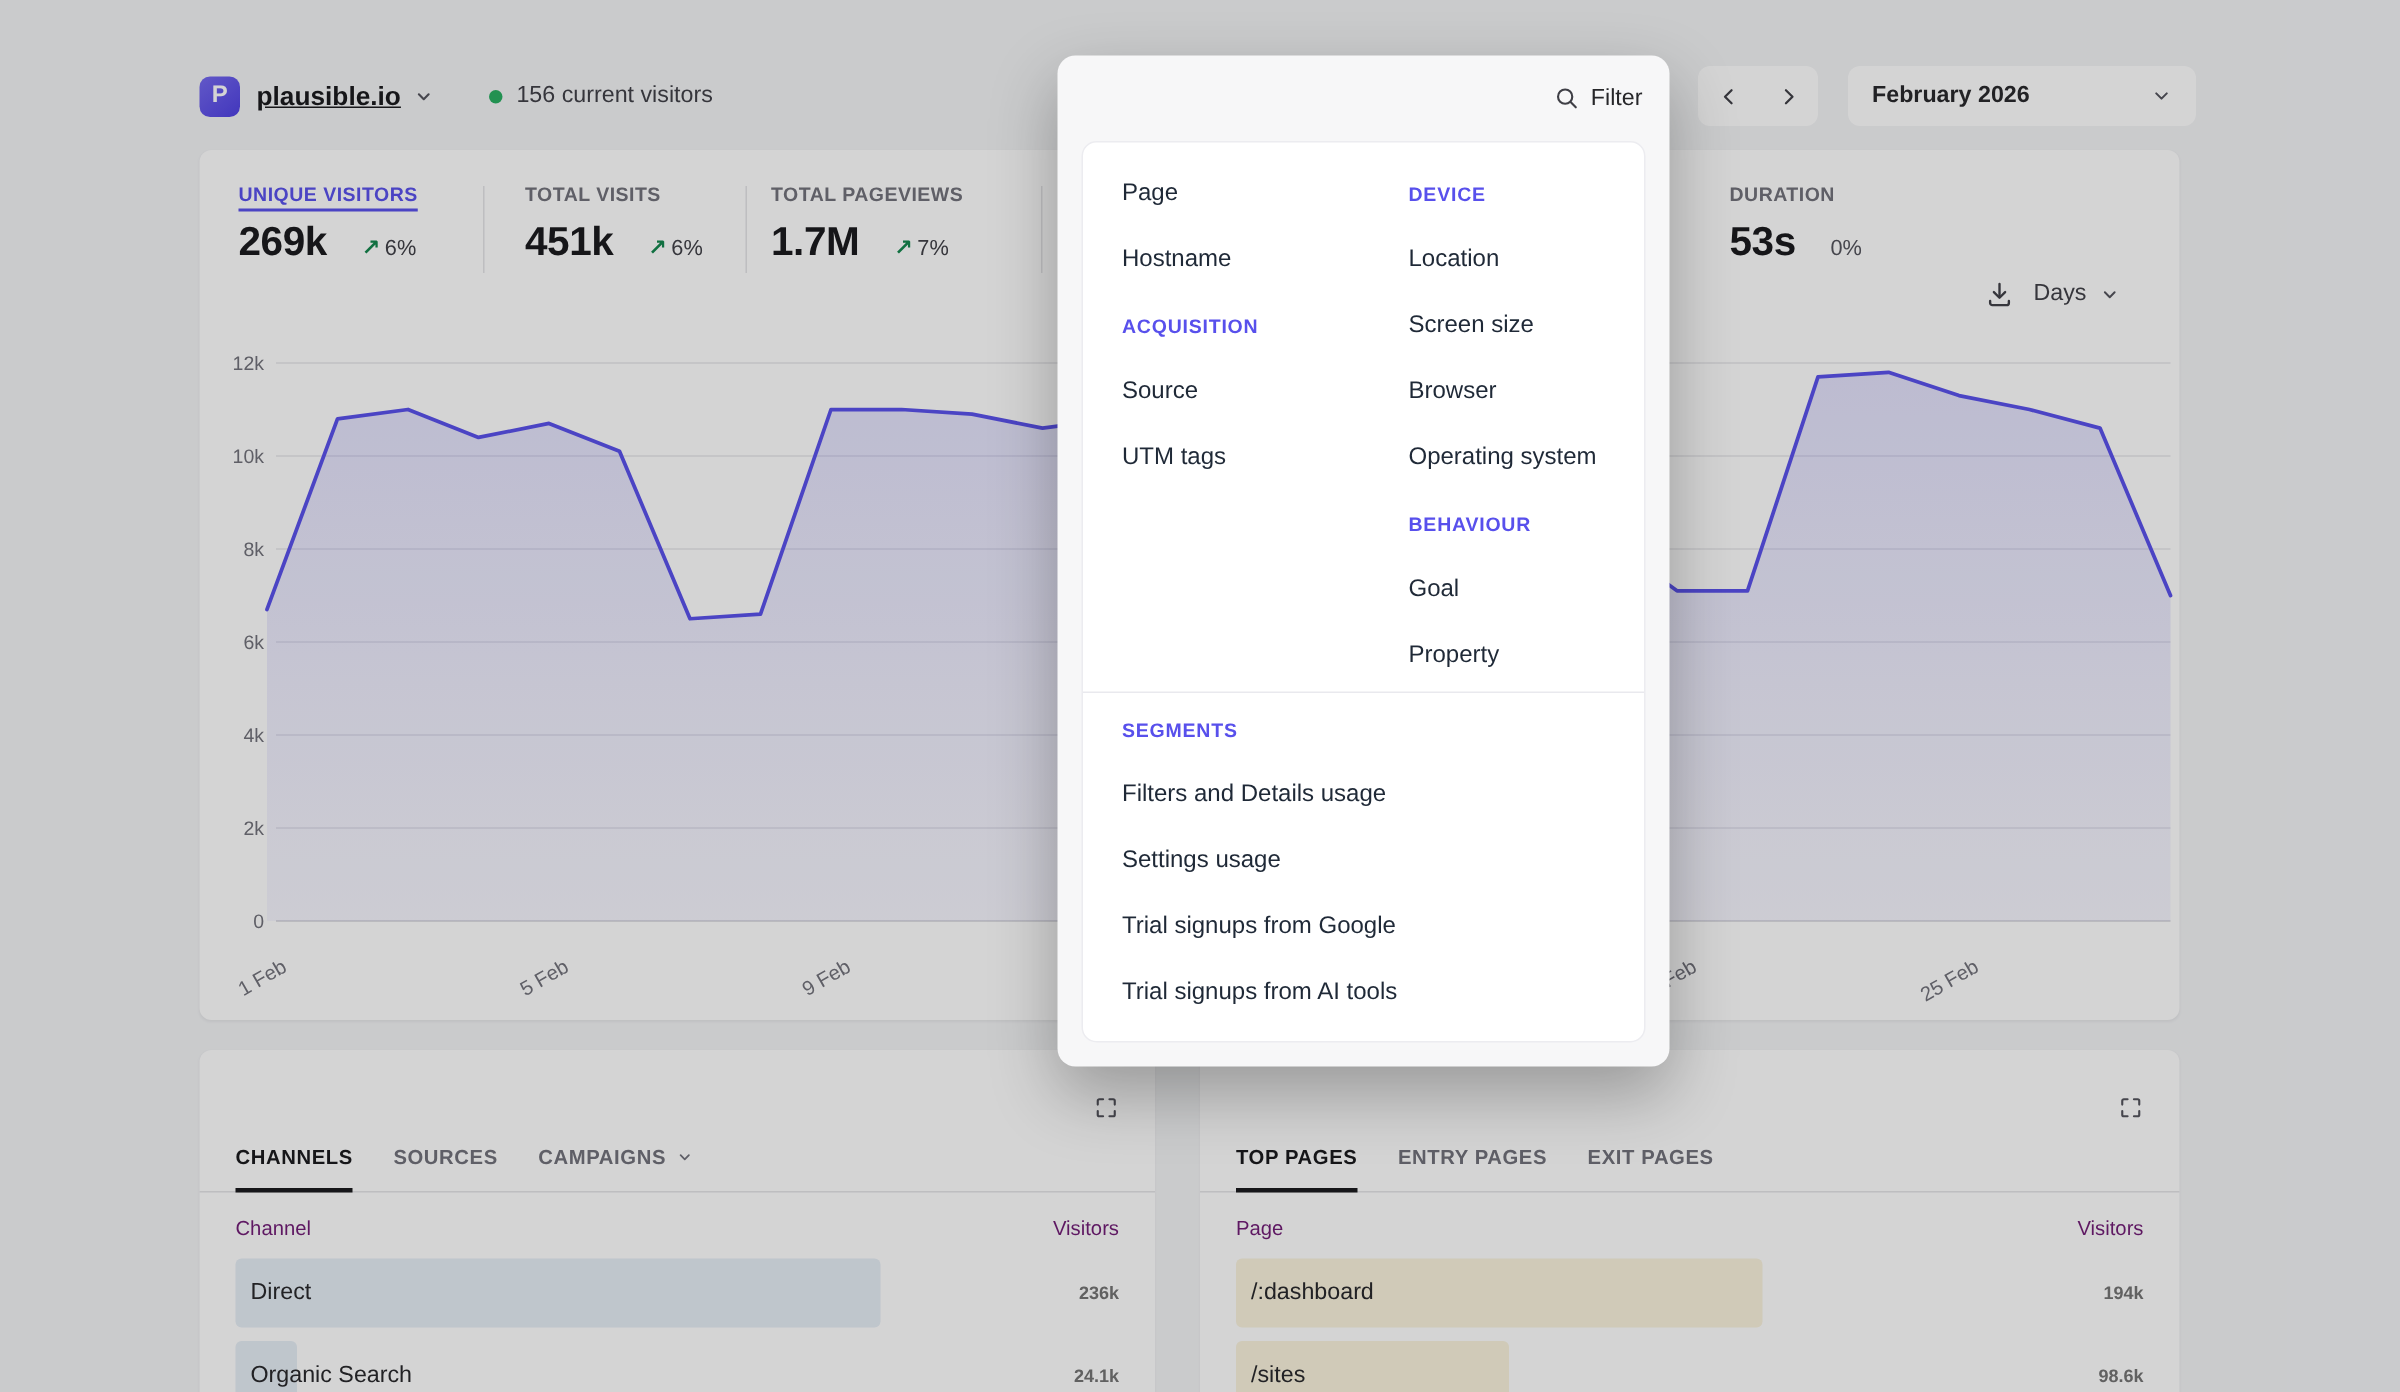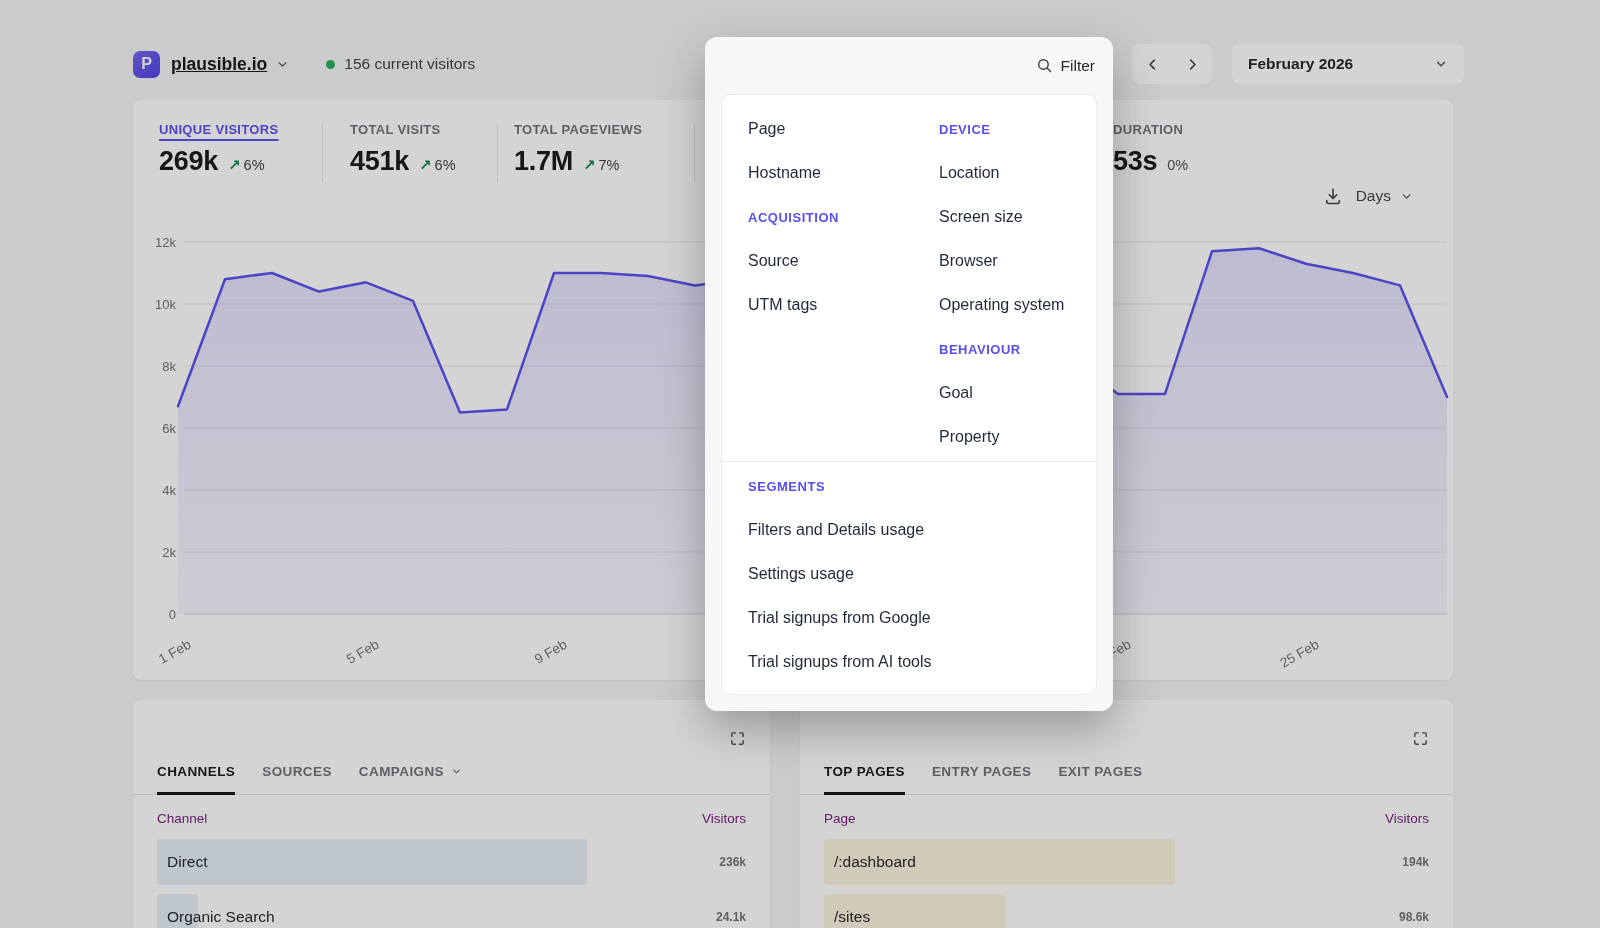--- a/index.html
+++ b/index.html
@@ -28,21 +28,21 @@
 
   
   .card{position:absolute;background:#fff;border-radius:8px;box-shadow:0 1px 2px rgba(0,0,0,.05);}
   .main-card{left:133px;top:100px;width:1320px;height:580px;}
 
   
   #stats{position:absolute;left:0;top:0;width:100%;height:96px;}
   .stat{position:absolute;top:22px;}
   .stat-label{font-size:13px;font-weight:700;color:#71717a;letter-spacing:.025em;margin-bottom:9px;white-space:nowrap;}
   .stat-label.active{color:#5850ec;text-decoration:underline;text-decoration-thickness:2px;text-underline-offset:5px;}
-  .stat-row{display:flex;align-items:baseline;gap:10px;}
+  .stat-row{display:flex;align-items:baseline;gap:23px;}
   .stat-value{font-size:27px;font-weight:800;color:#18181b;letter-spacing:-.01em;}
   .stat-change{font-size:14.5px;color:#3f3f46;display:flex;align-items:baseline;gap:3px;}
   .up-arrow{color:#12864c;font-weight:700;font-size:15px;}
   .pct.flat{color:#52525b;}
   .stat-div{position:absolute;top:24px;width:1px;height:58px;background:#e4e4e7;}
 
   .interval{position:absolute;top:86px;right:40px;display:flex;align-items:center;gap:13px;color:#3f3f46;font-size:15.5px;}
 
   #chart{position:absolute;left:17px;top:98px;}
   .ytick{font-size:13px;fill:#71717a;}
@@ -143,21 +143,21 @@
         <div class="stat" style="left: 381px;">
           <div class="stat-label">TOTAL PAGEVIEWS</div>
           <div class="stat-row">
             <span class="stat-value">1.7M</span>
             <span class="stat-change">
               <span class="up-arrow">↗</span>
               <span class="pct">7%</span>
             </span>
           </div>
         </div>
-        <div class="stat" style="left: 980px;">
+        <div class="stat" style="left: 980px; padding-left: 40px;">
           <div class="stat-label">DURATION</div>
           <div class="stat-row">
             <span class="stat-value">53s</span>
             <span class="stat-change">
               <span class="pct flat">0%</span>
             </span>
           </div>
         </div>
         <div class="stat-div" style="left: 189px;"></div>
         <div class="stat-div" style="left: 364px;"></div>

